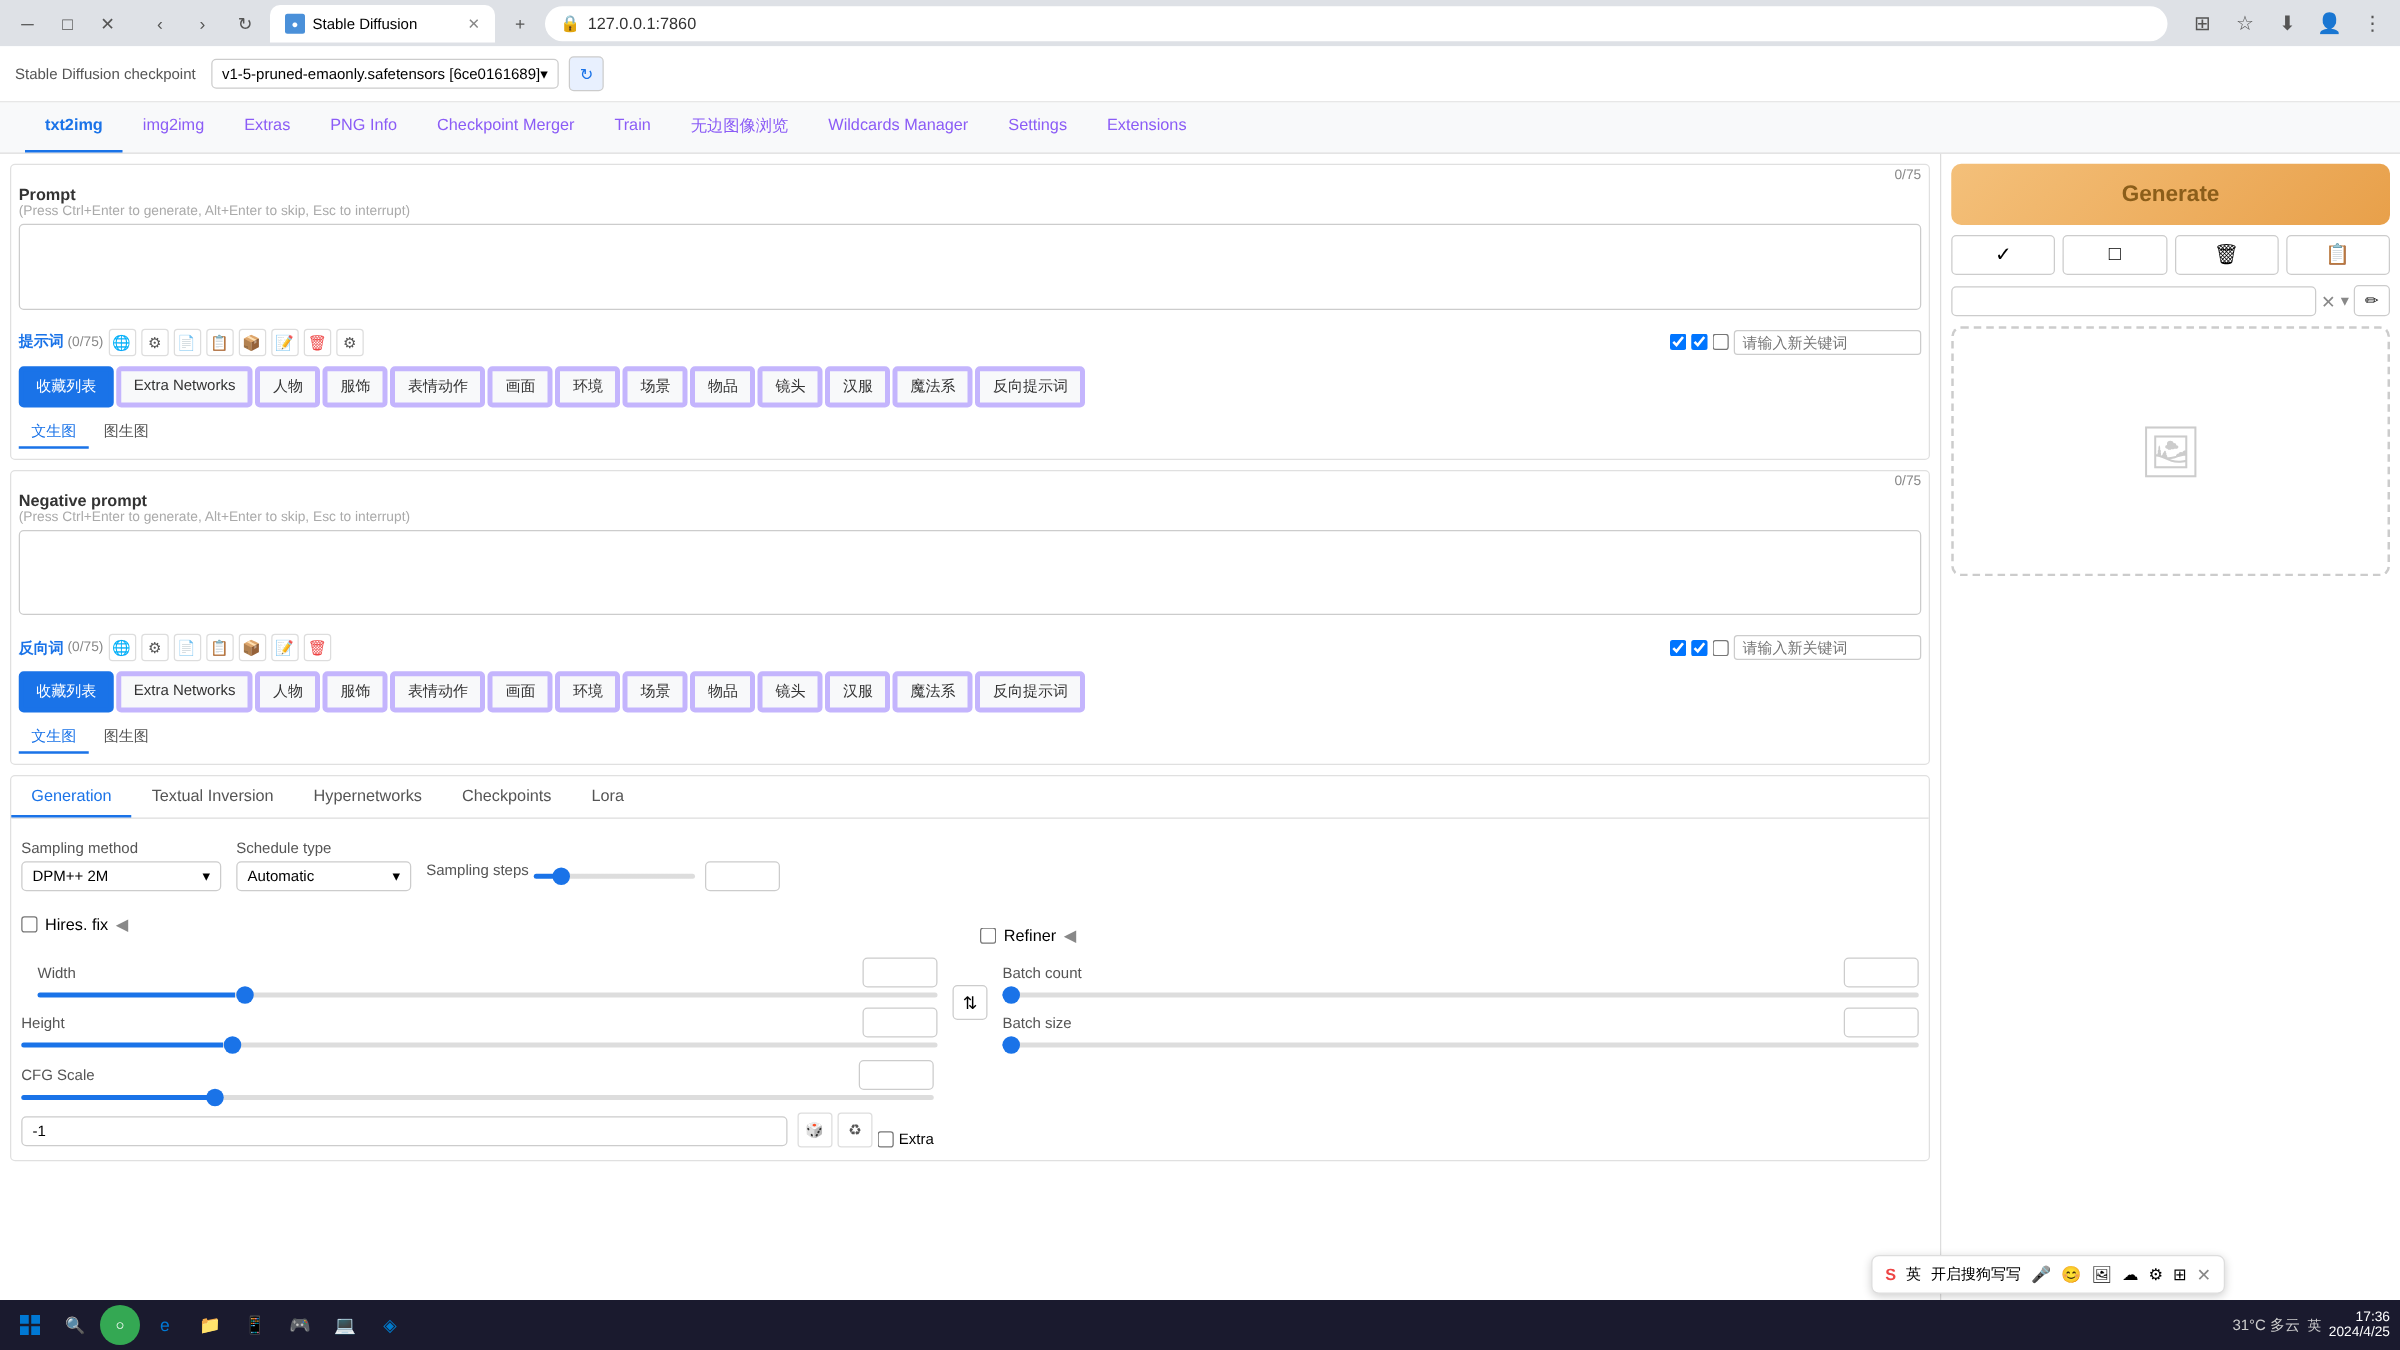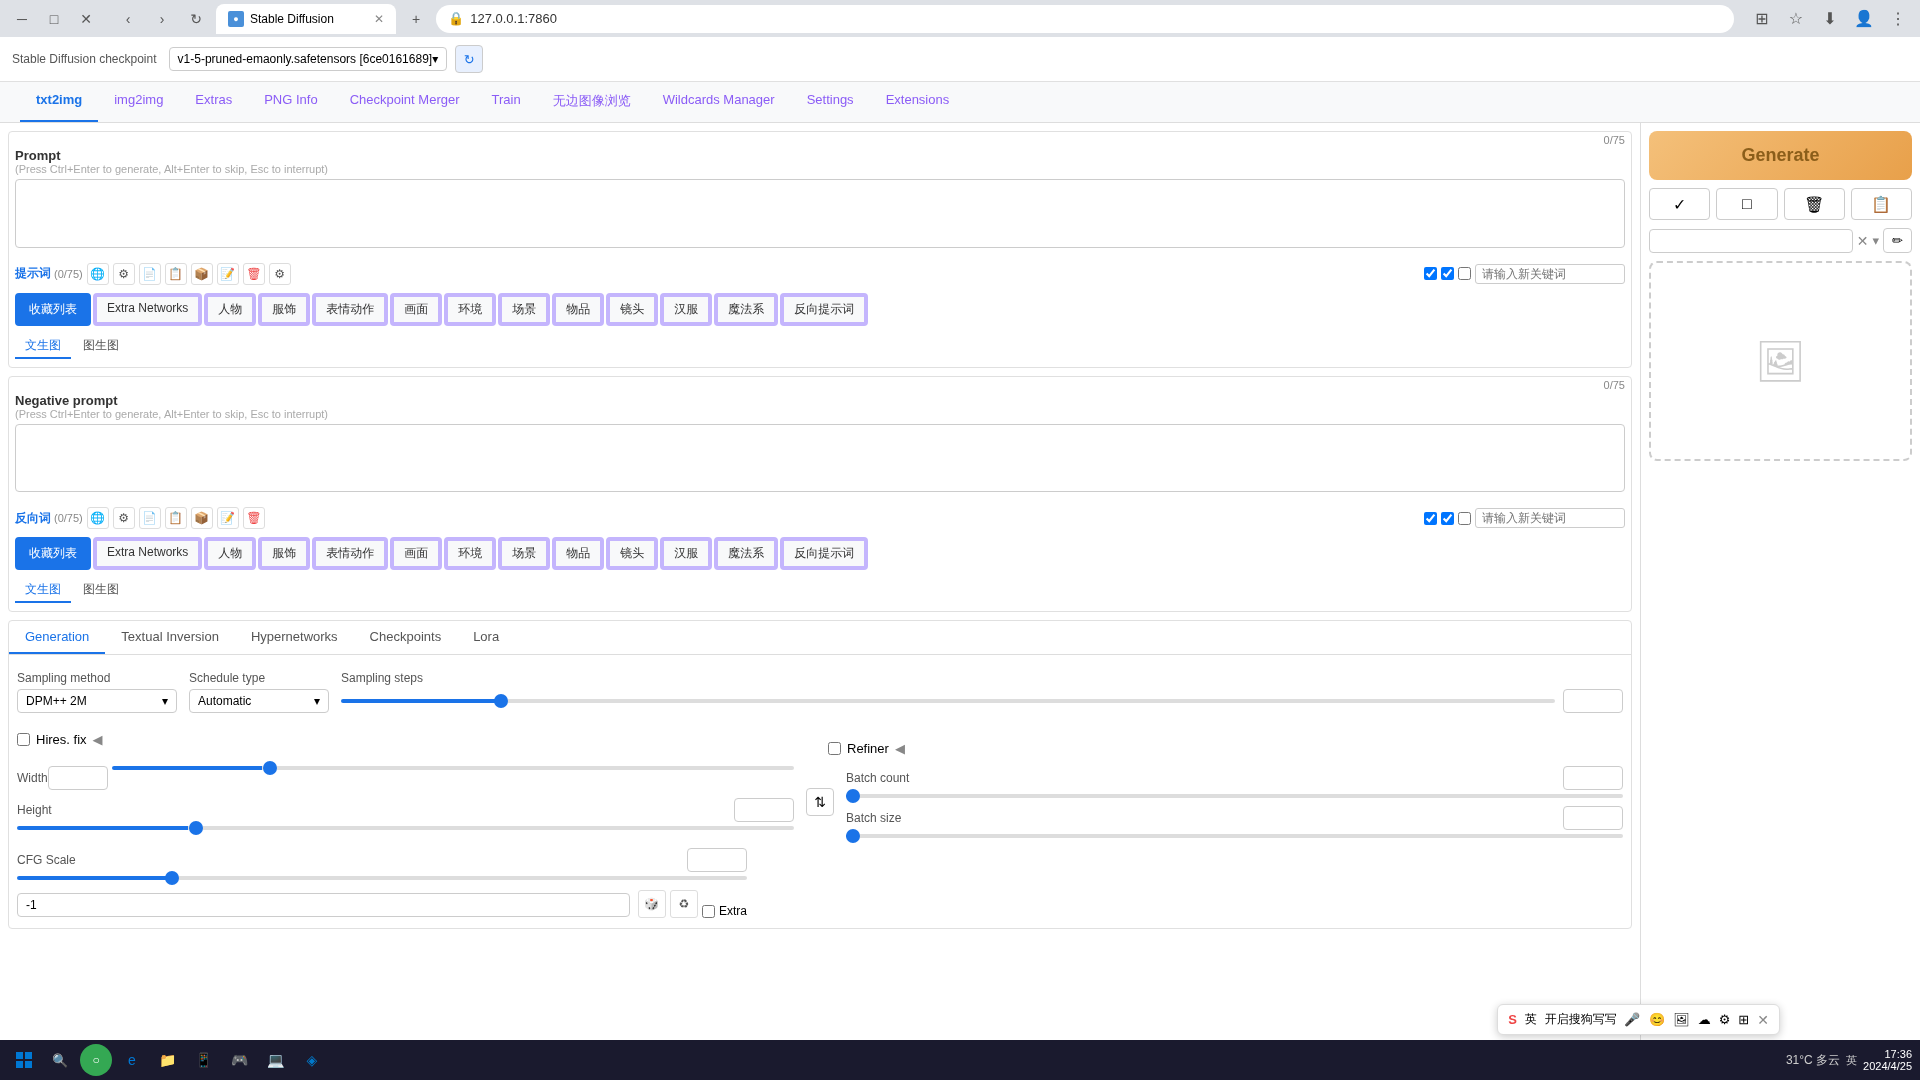--- a/index.html
+++ b/index.html
@@ -25,21 +25,21 @@
     .refresh-btn { width: 28px; height: 28px; border: 1px solid #ccc; border-radius: 4px; background: #e8f0fe; display: flex; align-items: center; justify-content: center; cursor: pointer; color: #1a73e8; }
 
     
     .nav-tabs { display: flex; border-bottom: 1px solid #ddd; background: #f8f9fa; padding: 0 20px; }
     .nav-tab { padding: 10px 16px; cursor: pointer; font-size: 13px; color: #8b5cf6; border-bottom: 2px solid transparent; white-space: nowrap; }
     .nav-tab.active { border-bottom: 2px solid #1a73e8; color: #1a73e8; font-weight: bold; }
 
     
     .main-content { display: flex; flex: 1; overflow: hidden; }
     .left-panel { flex: 1; overflow-y: auto; padding: 8px; }
-    .right-panel { width: 280px; border-left: 1px solid #ddd; padding: 8px; display: flex; flex-direction: column; gap: 8px; }
+    .right-panel { width: 368px; border-left: 1px solid #ddd; padding: 8px; display: flex; flex-direction: column; gap: 8px; }
     .char-count { font-size: 11px; color: #888; }
     .prompt-textarea { width: 100%; border: 1px solid #ccc; border-radius: 4px; resize: none; font-size: 13px; padding: 6px; color: #333; line-height: 1.4; background: white; }
     .prompt-textarea::placeholder { color: #aaa; }
 
     
     .toolbar { display: flex; align-items: center; gap: 4px; padding: 4px 0; flex-wrap: wrap; }
     .toolbar-group { display: flex; align-items: center; gap: 3px; }
     .toolbar-btn { width: 22px; height: 22px; border: 1px solid #ddd; border-radius: 3px; background: white; cursor: pointer; display: flex; align-items: center; justify-content: center; font-size: 12px; color: #555; }
     .keyword-input { border: 1px solid #ccc; border-radius: 3px; padding: 2px 6px; font-size: 12px; width: 150px; }
 
@@ -287,21 +287,21 @@
                 <span>▾</span>
               </div>
             </div>
             <div style="display:flex;flex-direction:column;gap:4px;">
               <span style="font-size:12px;color:#555;">Schedule type</span>
               <div class="setting-select" style="min-width:140px;">
                 <span>Automatic</span>
                 <span>▾</span>
               </div>
             </div>
-            <div style="display:flex;flex-direction:column;gap:4px;flex:1;">
+            <div style="display:flex;flex-direction:row;gap:4px;flex:1;">
               <span style="font-size:12px;color:#555;">Sampling steps</span>
               <div style="display:flex;align-items:center;gap:8px;">
                 <input type="range" class="slider" min="1" max="150" value="20" style="flex: 1 1 0%; background: linear-gradient(to right, rgb(26, 115, 232) 0%, rgb(26, 115, 232) 13%, rgb(221, 221, 221) 13%);">
                 <input type="text" class="setting-input" value="" style="width: 60px; border: 1px solid rgb(204, 204, 204); border-radius: 4px; padding: 4px 6px; font-size: 12px; text-align: center;">
               </div>
             </div>
           </div>
 
           <div style="display:flex;gap:16px;margin-bottom:10px;">
             <div style="display:flex;align-items:center;gap:6px;flex:1;">
@@ -312,21 +312,21 @@
             <div style="display:flex;align-items:center;gap:6px;flex:1;margin-top:18px;">
               <input type="checkbox" style="">
               <span style="font-size:13px;">Refiner</span>
               <span style="color:#888;cursor:pointer;">◀</span>
             </div>
           </div>
 
           <div style="display:flex;gap:12px;margin-bottom:10px;">
             <div style="flex:1;">
 
-              <div style="display:flex;flex-direction:row;gap:4px;margin-bottom:8px;">
+              <div style="display:flex;flex-direction:column;gap:4px;margin-bottom:8px;margin-left:13px;">
                 <div style="display:flex;justify-content:space-between;align-items:center;">
                   <span style="font-size:12px;color:#555;">Width</span>
                   <input type="text" class="setting-input" value="" style="width: 60px; border: 1px solid rgb(204, 204, 204); border-radius: 4px; padding: 4px 6px; font-size: 12px; text-align: center;">
                 </div>
                 <input type="range" class="slider" min="64" max="2048" value="512" style="width: 100%; background: linear-gradient(to right, rgb(26, 115, 232) 0%, rgb(26, 115, 232) 22%, rgb(221, 221, 221) 22%);">
               </div>
 
               <div style="display:flex;flex-direction:column;gap:4px;">
                 <div style="display:flex;justify-content:space-between;align-items:center;">
                   <span style="font-size:12px;color:#555;">Height</span>

